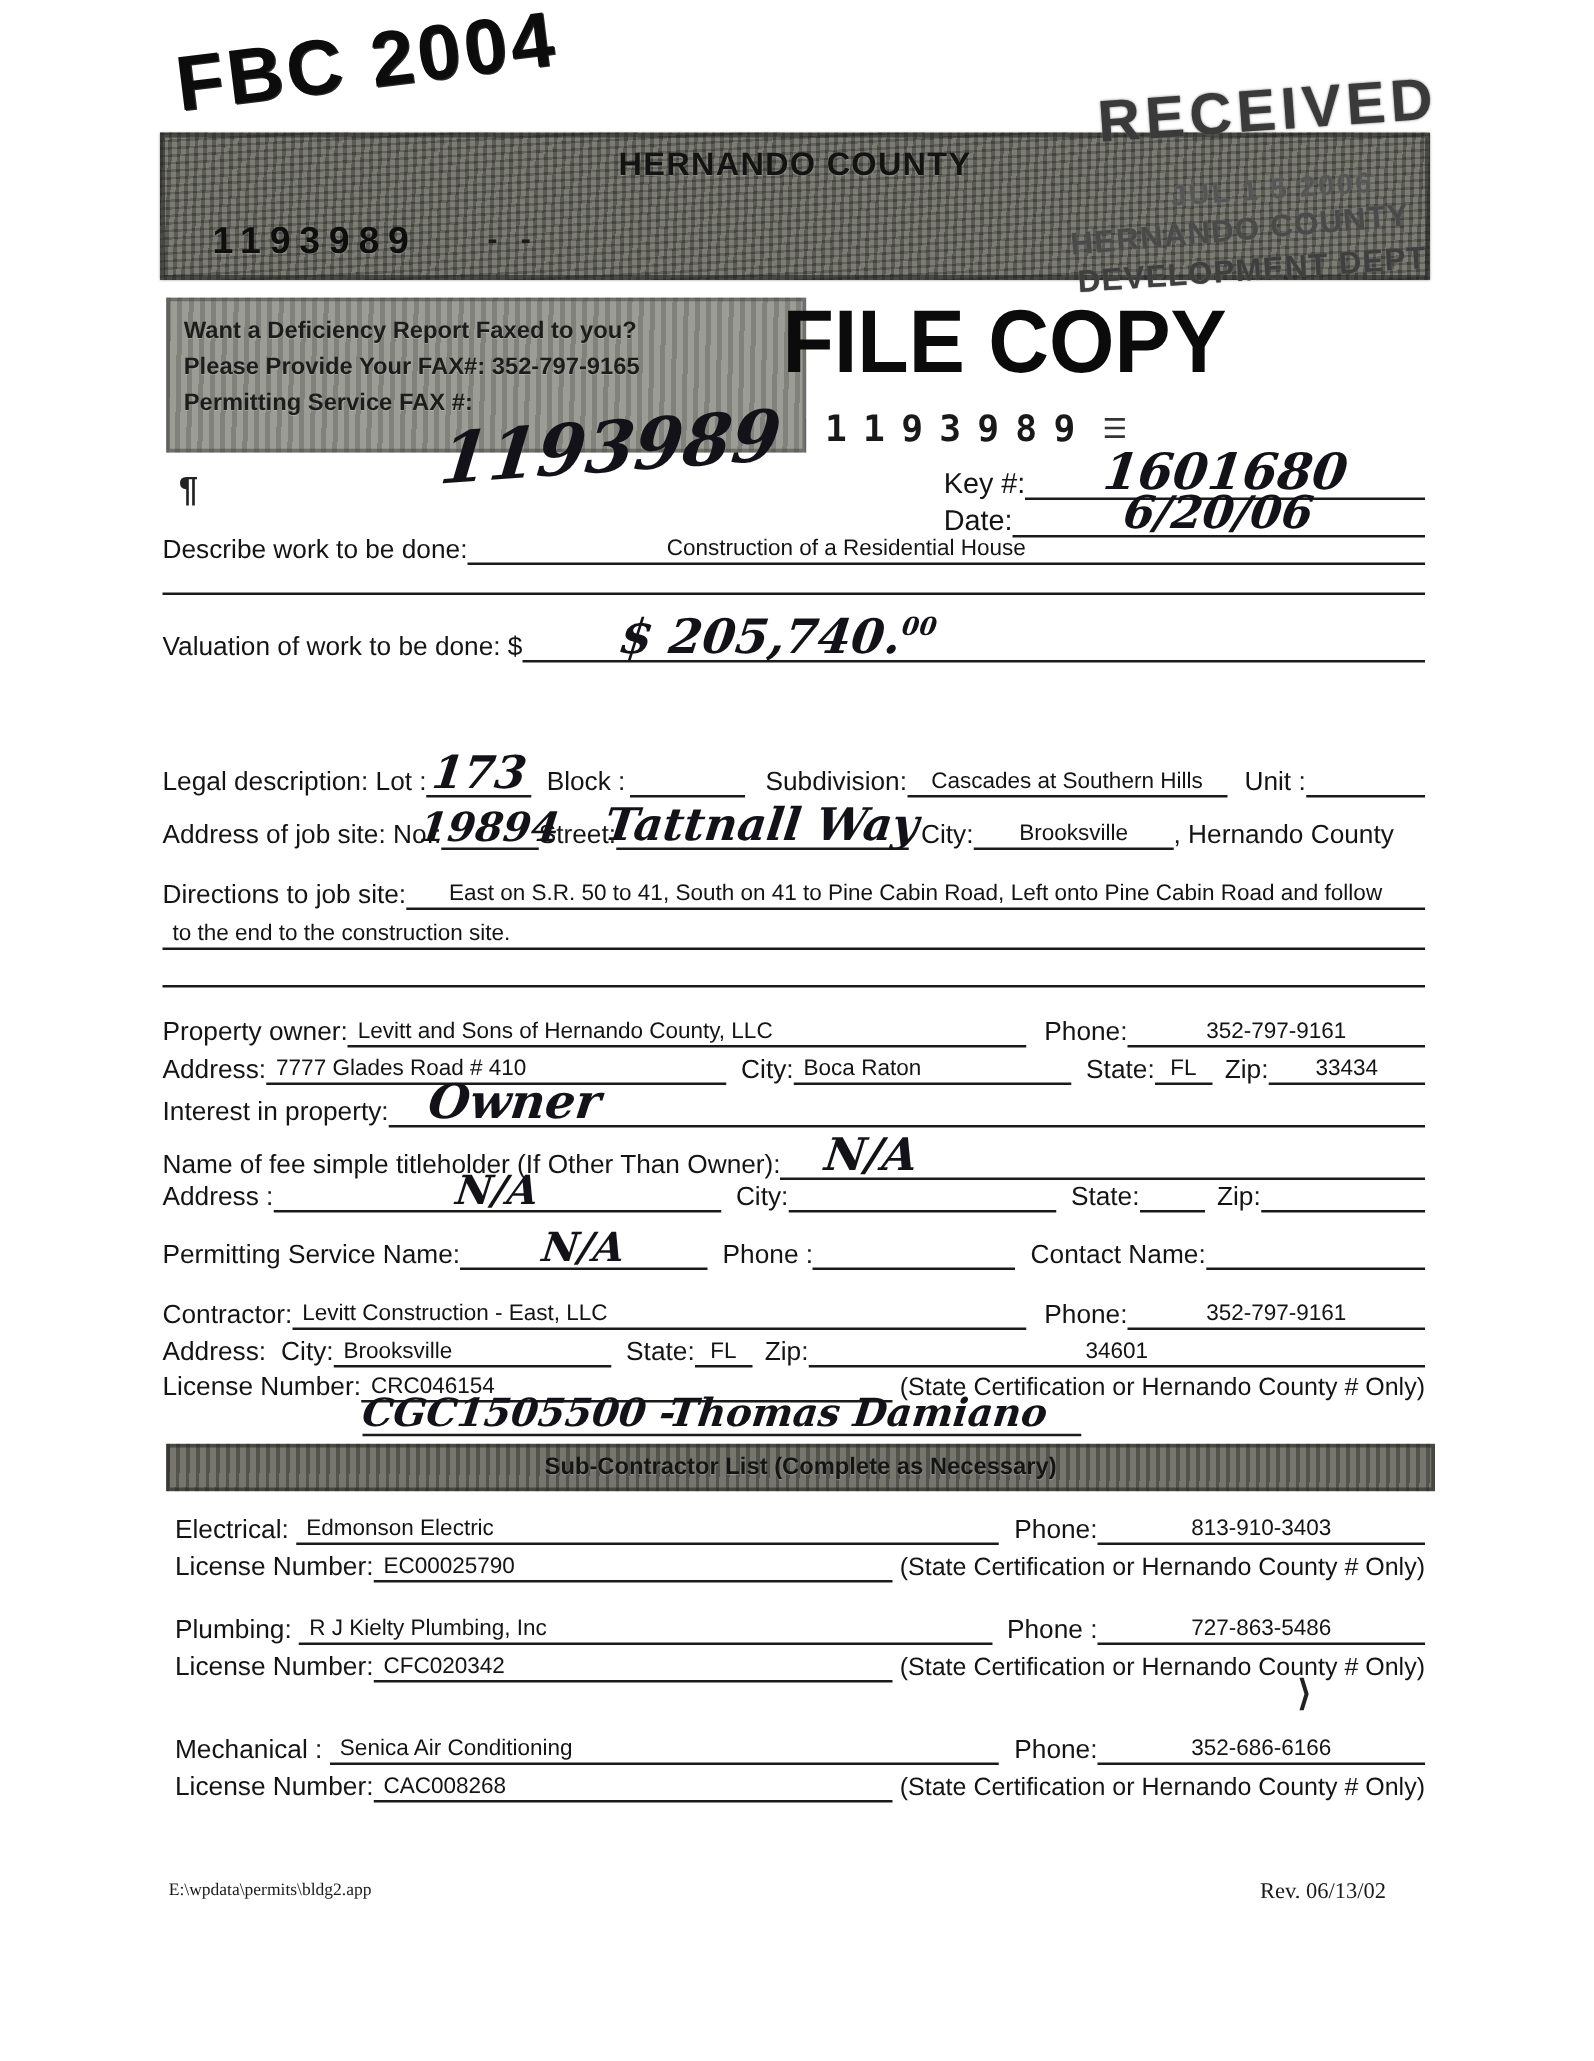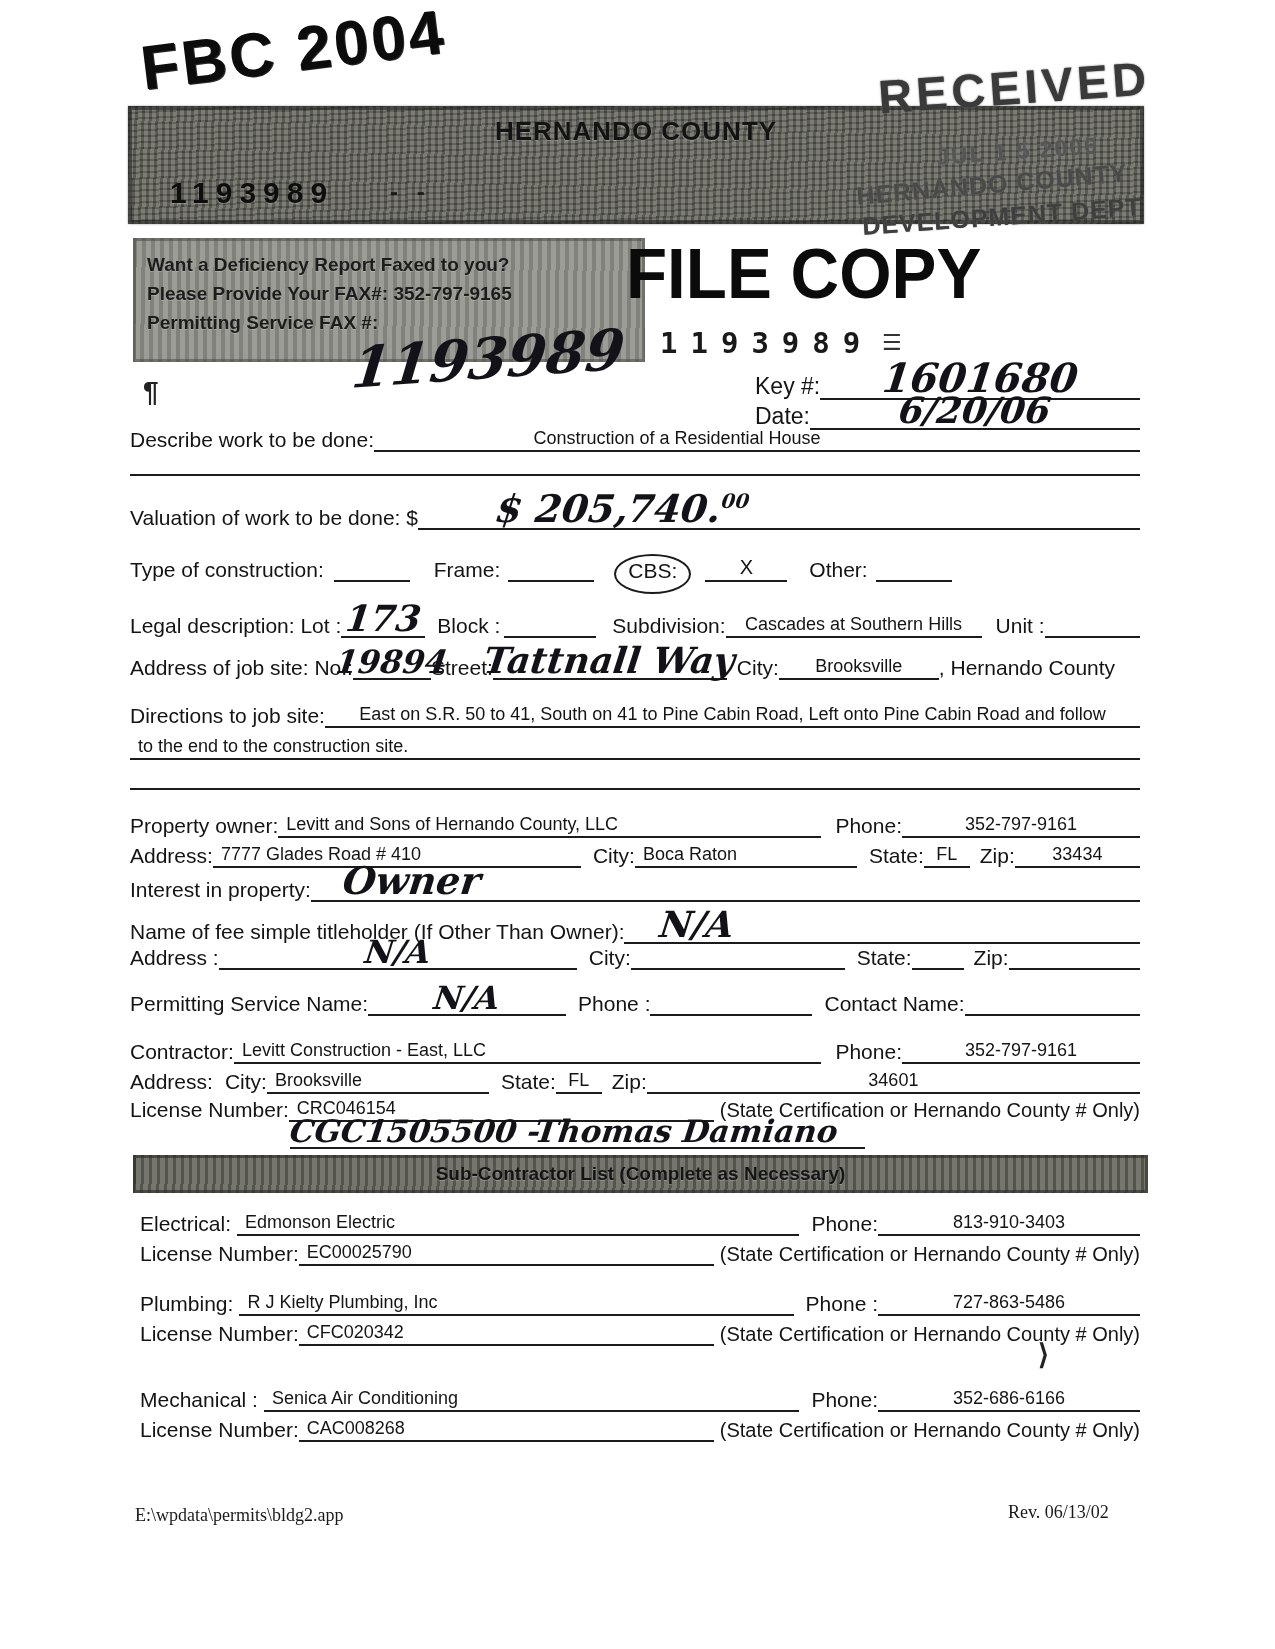--- a/index.html
+++ b/index.html
@@ -116,21 +116,21 @@
       repeating-linear-gradient(91deg, rgba(30,30,26,0.32) 0 3px, rgba(150,150,140,0.22) 3px 8px),
       #6d6d66;
     box-shadow: inset 0 0 0 3px rgba(35,35,30,0.55);
     display:flex; align-items:center; justify-content:center;
     font-size:19px; font-weight:bold; color:#141414;
     text-shadow:0 1px 1px rgba(215,215,205,0.35);
   }
   
   .footer-left {
     position:absolute; left:135px; top:1505px;
-    font-family:"Liberation Serif", serif; font-size:18px; color:#1a1a1a;
+    font-family:"Liberation Serif", serif; font-size:14px; color:#1a1a1a;
   }
   .footer-right {
     position:absolute; left:1008px; top:1502px;
     font-family:"Liberation Serif", serif; font-size:18px; color:#1a1a1a;
   }
 </style>
 </head>
 <body>
 
 <div class="page">
@@ -180,32 +180,20 @@
   </div>
   <div class="hr" style="top:474px;left:130px;width:1010px;"></div>
 
   <div class="row" style="top:490px;">
     <span class="lbl">Valuation of work to be done:  $</span>
     <span class="u grow left">
       <span class="hand" style="font-size:38px;margin-left:70px;"><span>$ 205,740.</span><sup style="font-size:20px;">00</sup></span>
     </span>
   </div>
 
-  <div class="row" style="top:554px;">
-    <span class="lbl">Type of construction:</span>
-    <span class="u" style="width:76px;margin-left:10px;"></span>
-    <span class="lbl" style="margin-left:24px;">Frame:</span>
-    <span class="u" style="width:86px;margin-left:8px;"></span>
-    <span class="cbs"><span>CBS:</span></span>
-    <span class="u" style="width:82px;margin-left:14px;">
-        <span class="typed" style="font-size:20px;">X</span>
-      </span>
-    <span class="lbl" style="margin-left:22px;">Other:</span>
-    <span class="u" style="width:76px;margin-left:8px;"></span>
-  </div>
 
   <div class="row" style="top:600px;">
     <span class="lbl">Legal description:  Lot :</span>
     <span class="u" style="width:84px;">
         <span class="hand" style="font-size:36px;">173</span>
       </span>
     <span class="lbl" style="margin-left:12px;">Block :</span>
     <span class="u" style="width:92px;margin-left:4px;"></span>
     <span class="lbl" style="margin-left:16px;">Subdivision:</span>
     <span class="u" style="width:256px;">

